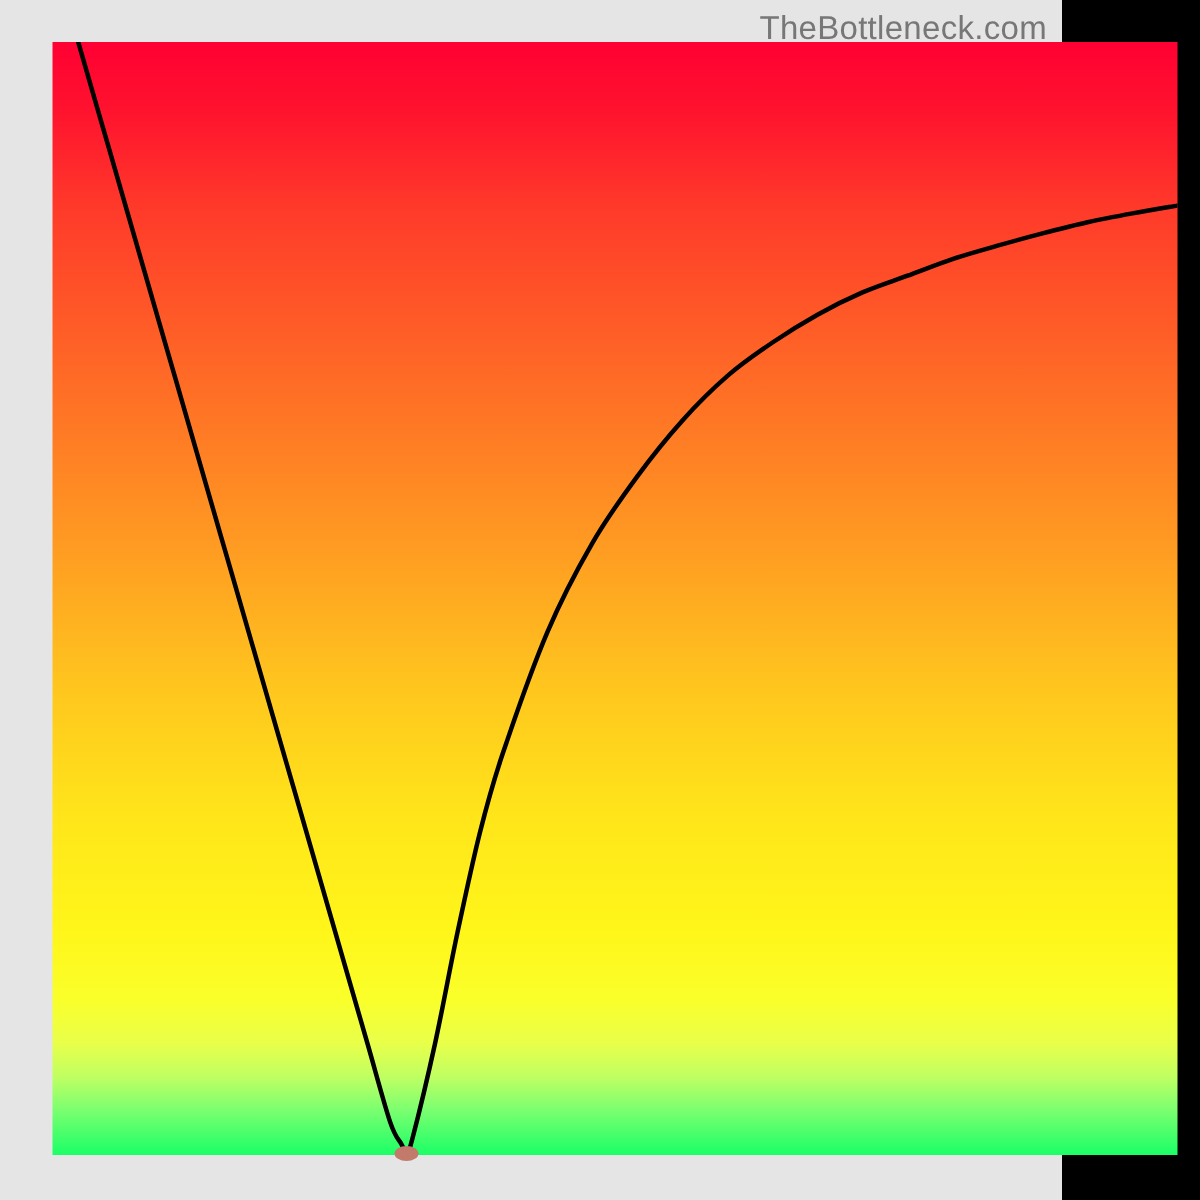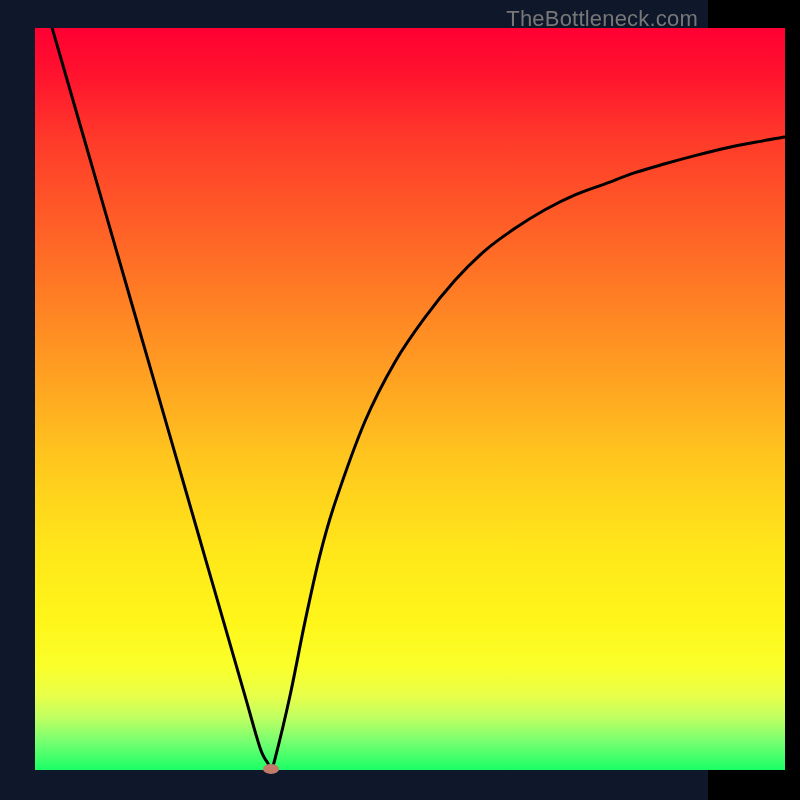--- a/index.html
+++ b/index.html
@@ -10,21 +10,21 @@
     background: #000;
     overflow: hidden;
     font-family: Arial, Helvetica, sans-serif;
   }
   .frame {
     position: absolute;
     top: 0;
     left: 0;
     width: 708px;
     height: 800px;
-    background: #0f172a;
+    background: #e5e5e5;
   }
   .plot-area {
     position: absolute;
     background: linear-gradient(
       to bottom,
       #ff0033 0%,
       #ff122e 6%,
       #ff3a2a 15%,
       #ff6a26 30%,
       #ff9a22 45%,

